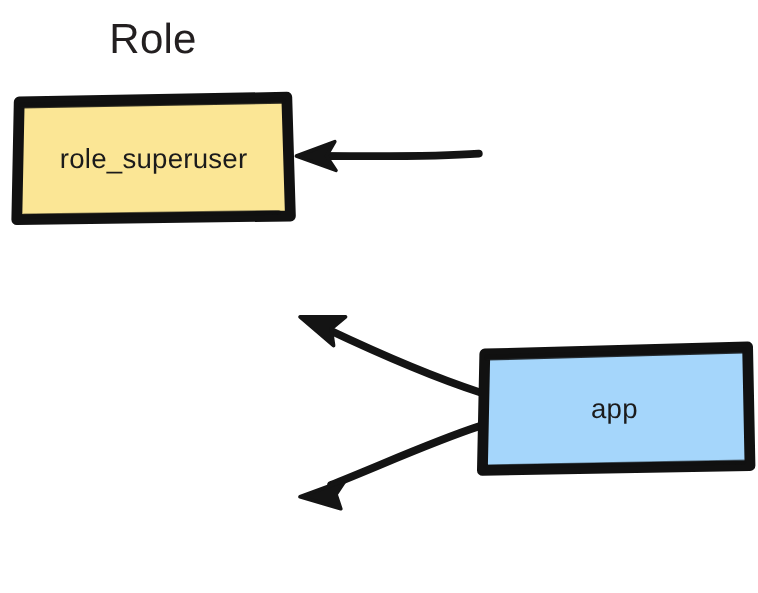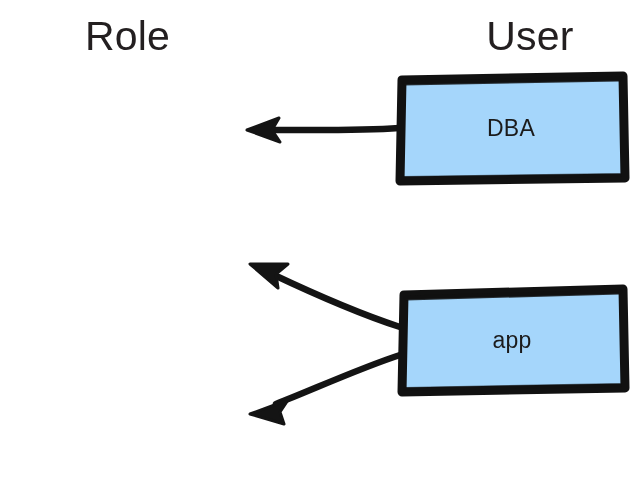--- a/index.html
+++ b/index.html
@@ -21,21 +21,21 @@
     position: absolute;
     left: 0;
     top: 0;
     width: 632px;
     height: 494px;
   }
 
   
   .column-heading {
     position: absolute;
-    font-size: 41px;
+    font-size: 35px;
     font-weight: 400;
     color: #231f20;
     text-align: center;
     white-space: nowrap;
     letter-spacing: 0.2px;
   }
   #heading-role  { left: 40px;  top: 13px; width: 175px; }
   #heading-user  { left: 440px; top: 13px; width: 180px; }
 
   
@@ -77,52 +77,51 @@
     pointer-events: none;
   }
 </style>
 </head>
 <body>
 
 <div id="diagram-canvas">
 
   <div id="heading-role" class="column-heading">Role</div>
 
-  <div id="heading-user" class="column-heading">User</div>
 
   <svg id="edges-layer" viewBox="0 0 632 494" xmlns="http://www.w3.org/2000/svg">
 
     <g>
       <path d="M 399 128 C 360 131, 310 130, 264 130" fill="none" stroke="#141414" stroke-width="6.5" stroke-linecap="round"></path>
       <path d="M 247 130 L 279 118 L 272 130 L 280 142 Z" fill="#141414" stroke="#141414" stroke-width="3" stroke-linejoin="round"></path>
     </g>
 
     <g>
       <path d="M 400 327 C 360 314, 310 292, 272 274" fill="none" stroke="#141414" stroke-width="6.5" stroke-linecap="round"></path>
       <path d="M 250 264 L 288 264 L 276 274 L 278 288 Z" fill="#141414" stroke="#141414" stroke-width="3" stroke-linejoin="round"></path>
     </g>
 
     <g>
       <path d="M 400 355 C 360 368, 312 390, 276 404" fill="none" stroke="#141414" stroke-width="6.5" stroke-linecap="round"></path>
       <path d="M 250 414 L 288 400 L 280 412 L 284 424 Z" fill="#141414" stroke="#141414" stroke-width="3" stroke-linejoin="round"></path>
     </g>
   </svg>
 
+  <div id="node-role-superuser" class="node">
+    <svg viewBox="0 0 236 112" preserveAspectRatio="none">
+      <path d="M 6 9 L 229 5 L 232 104 L 4 107 Z" fill="#FBE695"></path>
+      <path d="M 6 9 L 229 5 L 232 104 L 4 107 Z" fill="none" stroke="#111111" stroke-width="9" stroke-linejoin="round" stroke-linecap="round"></path>
+      <path d="M 8 12 L 226 8" fill="none" stroke="#111111" stroke-width="5" stroke-linecap="round" opacity="0.85"></path>
+      <path d="M 10 104 L 222 101" fill="none" stroke="#111111" stroke-width="4" stroke-linecap="round" opacity="0.55"></path>
+    </svg>
+    <div class="node-label">role_superuser</div>
+  </div>
 
 
 
-  <div id="node-dba" class="node">
-    <svg viewBox="0 0 234 116" preserveAspectRatio="none">
-      <path d="M 8 10 L 229 6 L 231 108 L 6 111 Z" fill="#A5D6FB"></path>
-      <path d="M 8 10 L 229 6 L 231 108 L 6 111 Z" fill="none" stroke="#111111" stroke-width="9" stroke-linejoin="round" stroke-linecap="round"></path>
-      <path d="M 10 13 L 226 9" fill="none" stroke="#111111" stroke-width="5" stroke-linecap="round" opacity="0.85"></path>
-      <path d="M 9 108 L 226 105" fill="none" stroke="#111111" stroke-width="4" stroke-linecap="round" opacity="0.55"></path>
-    </svg>
-    <div class="node-label">DBA</div>
-  </div>
 
   <div id="node-app" class="node">
     <svg viewBox="0 0 232 114" preserveAspectRatio="none">
       <path d="M 8 12 L 227 6 L 229 105 L 6 109 Z" fill="#A5D6FB"></path>
       <path d="M 8 12 L 227 6 L 229 105 L 6 109 Z" fill="none" stroke="#111111" stroke-width="9" stroke-linejoin="round" stroke-linecap="round"></path>
       <path d="M 10 15 L 224 9" fill="none" stroke="#111111" stroke-width="5" stroke-linecap="round" opacity="0.85"></path>
       <path d="M 9 106 L 224 102" fill="none" stroke="#111111" stroke-width="4" stroke-linecap="round" opacity="0.55"></path>
     </svg>
     <div class="node-label">app</div>
   </div>

